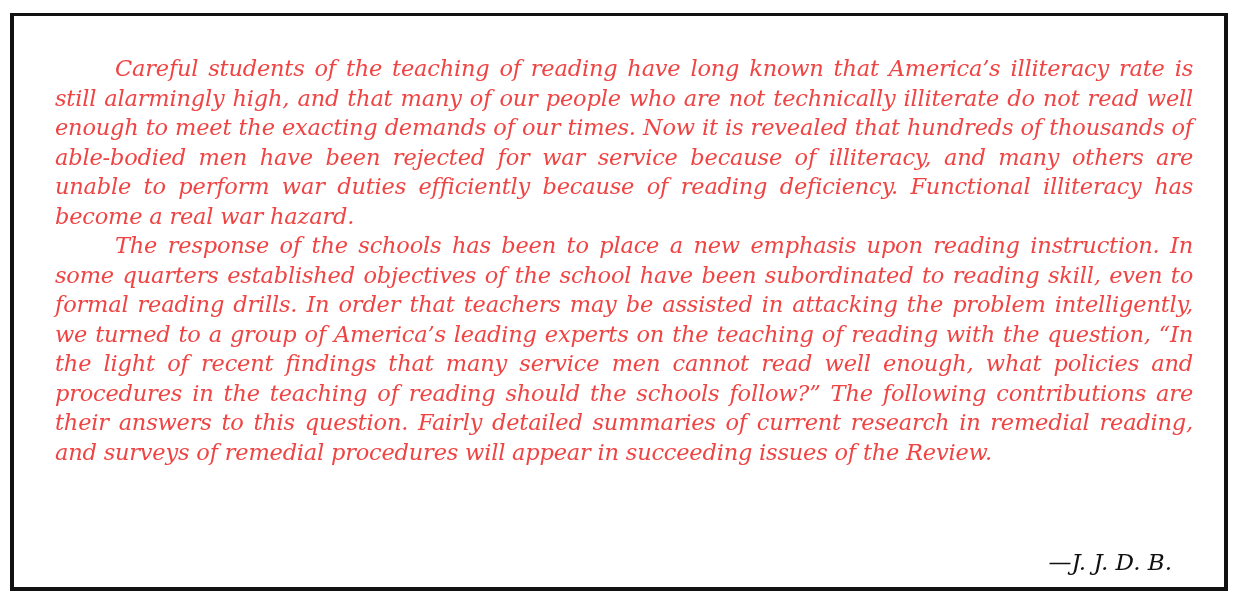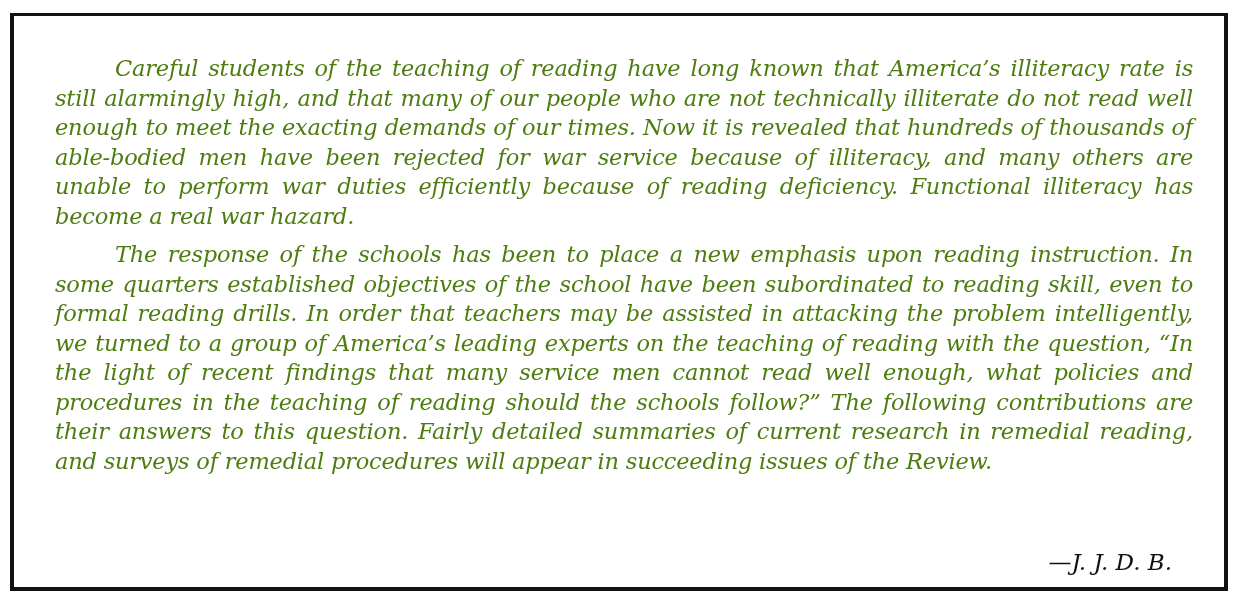--- a/index.html
+++ b/index.html
@@ -25,32 +25,31 @@
       border-bottom: 4px solid #111;
       box-sizing: border-box;
     }
     .content {
       position: absolute;
       left: 55px;
       top: 54px;
       width: 1138px;
       font-family: "DejaVu Serif", "Liberation Serif", serif;
       font-style: italic;
-      color: #4d7c0f;
+      color: #ef4444;
       font-size: 22.5px;
       line-height: 29.5px;
       letter-spacing: -0.2px;
     }
     .para {
       margin: 0;
       text-align: justify;
       text-indent: 60px;
     }
     .para + .para {
-      margin-top: 9px;
     }
     .signature {
       position: absolute;
       right: 72px;
       top: 549px;
       font-family: "DejaVu Serif", "Liberation Serif", serif;
       font-style: italic;
       font-size: 23px;
       color: #111;
     }

